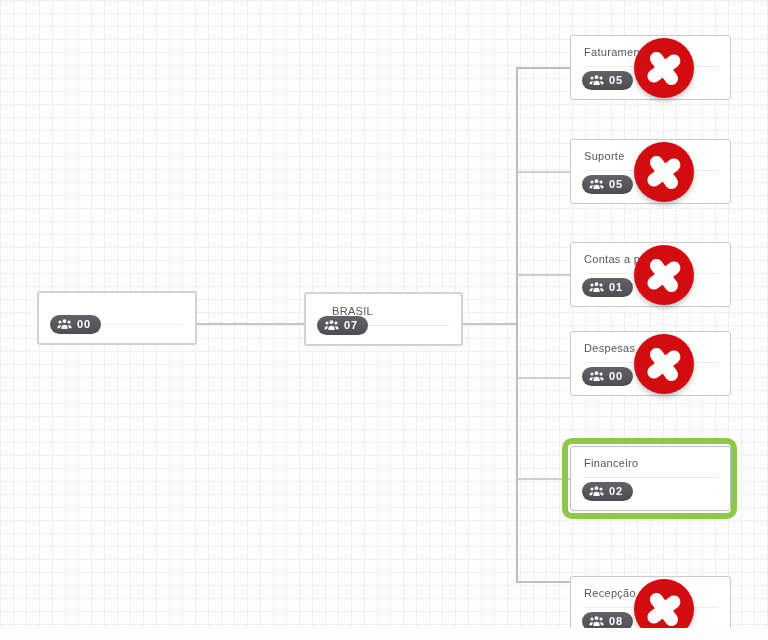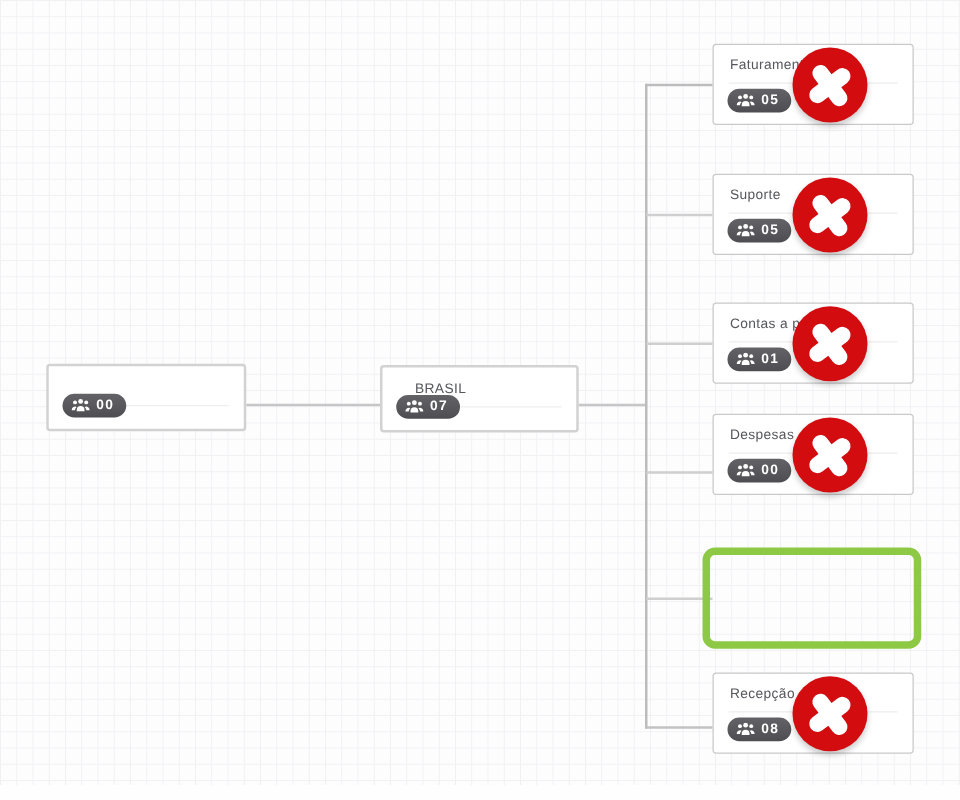--- a/index.html
+++ b/index.html
@@ -39,21 +39,21 @@
   }
   .node.big{width:160px;height:54px;border:2px solid #d2d2d2;}
   #node-root{left:37px;top:291px;}
   #node-parent{left:304px;top:292px;width:159px;}
   .child{left:570px;width:161px;height:65px;border-color:#c9c9c9;}
   #node-c0{top:35px;}
   #node-c1{top:139px;}
   #node-c2{top:242px;}
   #node-c3{top:331px;}
   #node-c4{top:446px;border-color:#bfbfbf;}
-  #node-c5{top:538px;}
+  #node-c5{top:576px;}
   .node-title{
     position:absolute;top:10px;left:13px;
     font-size:11px;color:#56575c;letter-spacing:.3px;white-space:nowrap;
   }
   #node-parent .node-title{left:26px;top:11px;}
   .node-divider{
     position:absolute;left:12px;right:12px;top:30px;height:1px;background:#ededef;
   }
   .node.big .node-divider{top:31px;}
   
@@ -220,20 +220,37 @@
           <path d="M15.8 9.6a2.9 2.9 0 0 0-4.3-2.5 4.6 4.6 0 0 1 1.5 2.9h2.8z"></path>
         </g>
       </svg>
       <span class="badge-num">00</span>
     </div>
     <div class="delete-btn">
       <span class="x-glyph"></span>
     </div>
   </div>
 
+  <div class="node child" id="node-c4">
+    <div class="node-title">Financeiro</div>
+    <div class="node-divider"></div>
+    <div class="badge">
+      <svg viewBox="0 0 16 12" width="15" height="11">
+        <g fill="#ffffff">
+          <circle cx="8" cy="2.3" r="2.1"></circle>
+          <path d="M4.6 9.8a3.4 3.4 0 0 1 6.8 0v1H4.6z"></path>
+          <circle cx="3.1" cy="3.2" r="1.7"></circle>
+          <path d="M.2 9.6a2.9 2.9 0 0 1 4.3-2.5 4.6 4.6 0 0 0-1.5 2.9H.2z"></path>
+          <circle cx="12.9" cy="3.2" r="1.7"></circle>
+          <path d="M15.8 9.6a2.9 2.9 0 0 0-4.3-2.5 4.6 4.6 0 0 1 1.5 2.9h2.8z"></path>
+        </g>
+      </svg>
+      <span class="badge-num">02</span>
+    </div>
+  </div>
 
   <div class="node child" id="node-c5">
     <div class="node-title">Recepção</div>
     <div class="node-divider"></div>
     <div class="badge">
       <svg viewBox="0 0 16 12" width="15" height="11">
         <g fill="#ffffff">
           <circle cx="8" cy="2.3" r="2.1"></circle>
           <path d="M4.6 9.8a3.4 3.4 0 0 1 6.8 0v1H4.6z"></path>
           <circle cx="3.1" cy="3.2" r="1.7"></circle>

